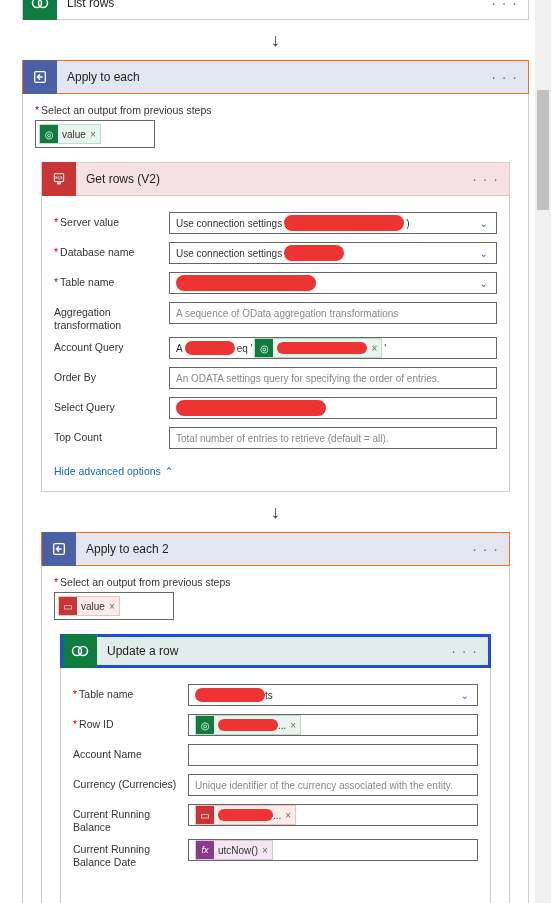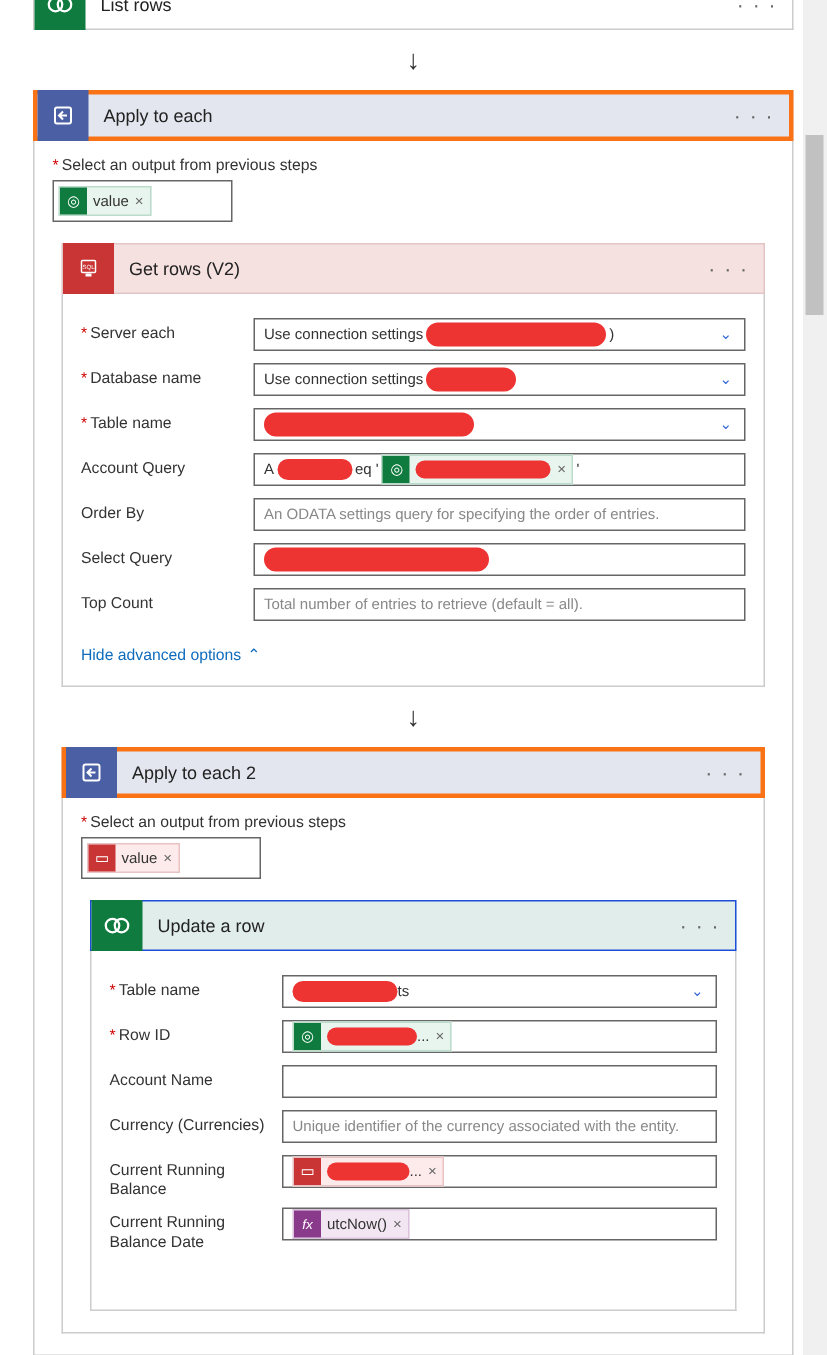--- a/index.html
+++ b/index.html
@@ -13,25 +13,25 @@
   .arrow { font-size: 18px; color:#333; line-height:1; }
 
   
   .hdr { display:flex; align-items:center; height:34px; position:relative; }
   .hdr .icon { width:34px; height:34px; display:flex; align-items:center; justify-content:center; color:#fff; flex-shrink:0; }
   .hdr .title { padding-left:10px; flex:1; font-size:12px; color:#222; }
   .hdr .ellipsis { padding:0 10px; color:#666; font-size:14px; letter-spacing:1px; cursor:pointer; }
 
   .hdr-green { background:#fff; border:1px solid #ccc; }
   .hdr-green .icon { background:#0f7b3e; }
-  .hdr-gray { background:#e3e6ef; border:3px solid #f97316; }
+  .hdr-gray { background:#e3e6ef; border:1px solid #f97316; }
   .hdr-gray .icon { background:#4b5fa5; }
   .hdr-pink { background:#f6e1e1; border:1px solid #e2c5c5; }
   .hdr-pink .icon { background:#c93535; }
-  .hdr-teal { background:#e1edea; border:1px solid #1d4ed8;justify-content:space-between; }
+  .hdr-teal { background:#e1edea; border:3px solid #1d4ed8;justify-content:space-between; }
   .hdr-teal .icon { background:#0f7b3e; }
 
   .panel { border:1px solid #ccc; border-top:none; padding:10px 12px 14px 12px; background:#fff; }
   .nest { margin: 14px 6px 0 6px; }
 
   .req { color:#c00; margin-right:2px; }
   .small-label { font-size: 10.5px; color:#333; margin-bottom:4px; }
 
   
   .chip { display:inline-flex; align-items:center; height:20px; background:#e8f4ee; border:1px solid #bcdccb; padding:0 4px 0 0; font-size:10px; color:#333; }
@@ -105,21 +105,21 @@
                 <rect x="5" y="4" width="14" height="12" rx="1" fill="none" stroke="#fff" stroke-width="1.5"></rect>
                 <text x="12" y="12" font-size="6" text-anchor="middle" fill="#fff">SQL</text>
                 <rect x="9" y="17" width="6" height="3" fill="#fff"></rect>
               </svg>
           </div>
           <div class="title">Get rows (V2)</div>
           <div class="ellipsis">· · ·</div>
         </div>
         <div class="panel">
           <div class="row">
-            <div class="lbl"><span class="req">*</span><span>Server each</span></div>
+            <div class="lbl"><span class="req">*</span><span>Server value</span></div>
             <div class="fld">
                 <div class="input">
               <span>Use connection settings</span>
               <span style="display:inline-block; width:120px; height:16px; background:#e33; border-radius:8px; margin:0 2px;"></span>
               <span>)</span>
               <span class="caret">⌄</span>
             </div>
               </div>
           </div>
           <div class="row">
@@ -132,20 +132,26 @@
             </div>
               </div>
           </div>
           <div class="row">
             <div class="lbl"><span class="req">*</span><span>Table name</span></div>
             <div class="fld">
                 <div class="input">
               <span style="display:inline-block; width:140px; height:16px; background:#e33; border-radius:8px;"></span>
               <span class="caret">⌄</span>
             </div>
+              </div>
+          </div>
+          <div class="row">
+            <div class="lbl">Aggregation transformation</div>
+            <div class="fld">
+                <div class="input placeholder">A sequence of OData aggregation transformations</div>
               </div>
           </div>
           <div class="row">
             <div class="lbl">Account Query</div>
             <div class="fld">
                 <div class="input">
               <span>A</span>
               <span style="display:inline-block; width:50px; height:14px; background:#e33; border-radius:7px; margin:0 2px;"></span>
               <span>eq '</span>
               <span class="chip" style="margin:0 2px;">

